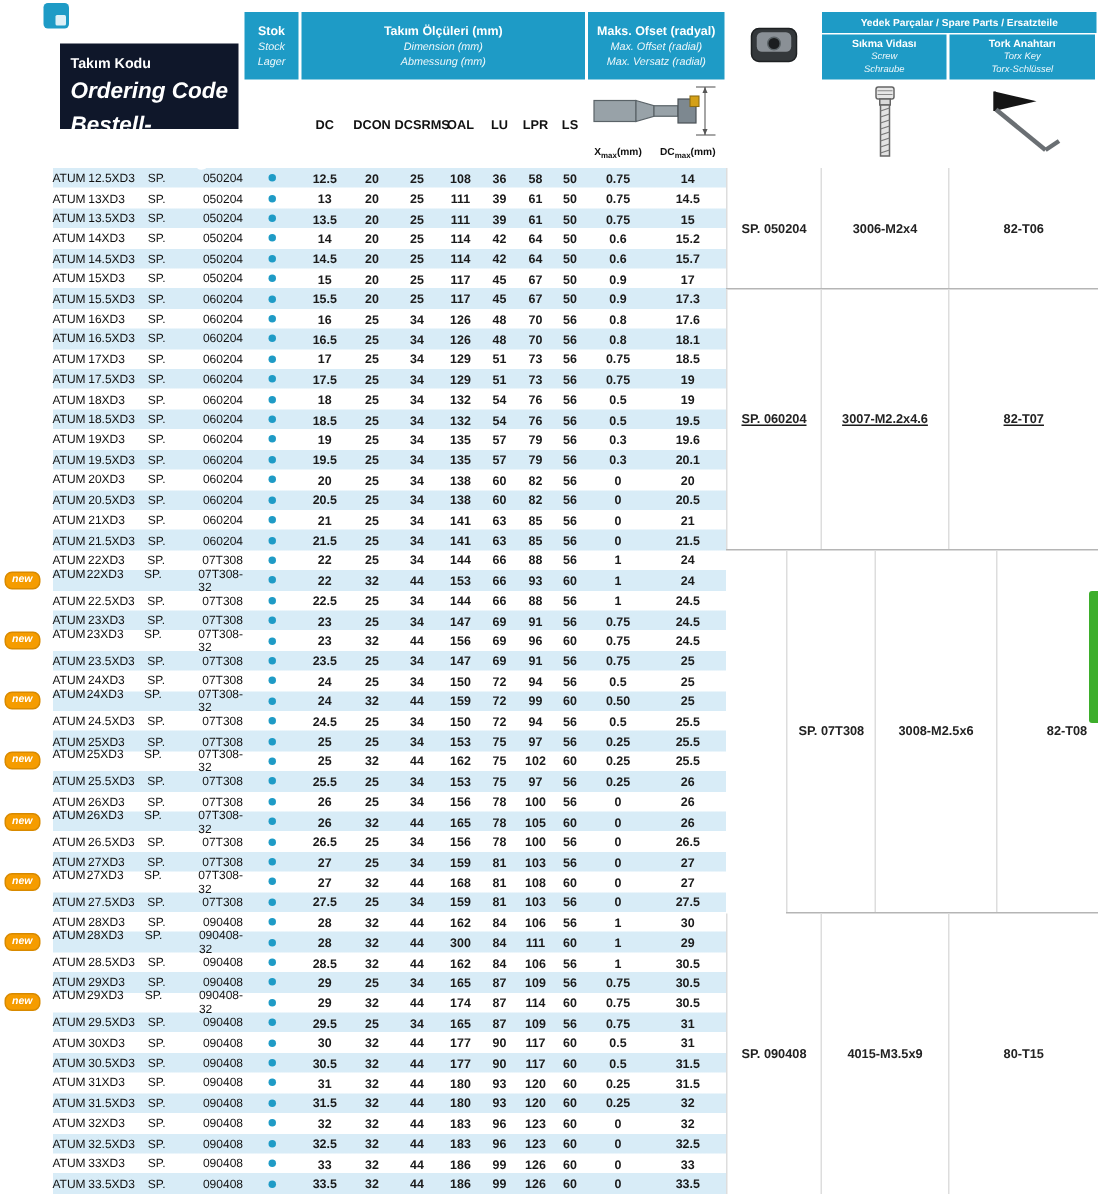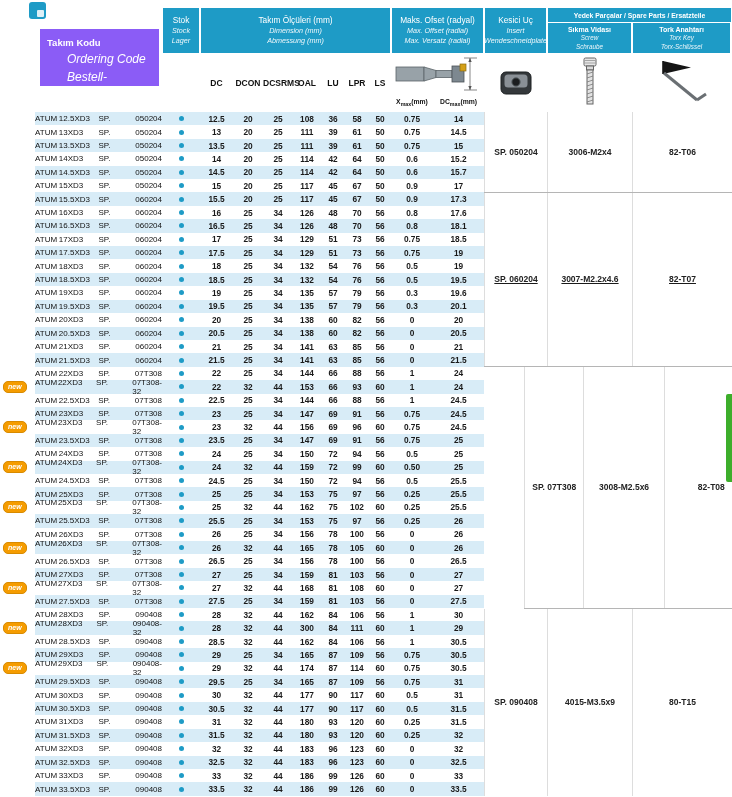--- a/index.html
+++ b/index.html
@@ -10,27 +10,27 @@
   }
   
   .hdr { display:flex; height:112px; }
   .hcol { position:relative; }
   .hdr-left { width:162px; }
   .corner-tab { position:absolute; left:29px; top:2px; width:17px; height:17px;
     background:#1e9bc6; border-radius:3px; }
   .ct-inner { position:absolute; right:2px; bottom:2px; width:7px; height:7px;
     background:#ffffff; opacity:.85; border-radius:1px; display:block; }
   .code-box { position:absolute; left:40px; top:29px; width:119px; height:57px;
-    background:#8b5cf6; color:#fff; padding:7px 0 0 7px; line-height:1.5; }
+    background:#0f172a; color:#fff; padding:7px 0 0 7px; line-height:1.5; }
   .cb1 { font-weight:bold; font-size:9.5px; }
-  .cb2 { font-weight:normal; font-style:italic; font-size:12px;margin-left:20px; }
+  .cb2 { font-weight:bold; font-style:italic; font-size:15px; }
   .bluebox { background:#1e9bc6; color:#fff; margin:8px 1px 0; height:45px;
     display:flex; flex-direction:column; justify-content:center; align-items:center;
     text-align:center; line-height:1.35; }
-  .bluebox .t1 { font-weight:normal; font-size:8.3px; white-space:nowrap; }
+  .bluebox .t1 { font-weight:bold; font-size:8.3px; white-space:nowrap; }
   .bluebox .t2 { font-style:italic; font-size:7.2px; opacity:.92; white-space:nowrap; }
   .col-stock { width:38px; }
   .col-dims { width:191px; }
   .dims-sub { display:flex; height:59px; align-items:center; }
   .dims-sub span { display:inline-block; text-align:center; font-weight:bold;
     font-size:8.5px; color:#111; }
   .col-offset { width:93px; }
   .offset-diagram { height:41px; display:flex; align-items:center; justify-content:center; }
   .offset-labels { display:flex; height:18px; align-items:center; font-size:6.8px;
     font-weight:bold; color:#111; }
@@ -142,25 +142,20 @@
           <line x1="70" y1="36" x2="83" y2="36" stroke="#555" stroke-width="0.7"></line>
         </svg>
       </div>
       <div class="offset-labels">
         <span class="xl"><span>X</span><sub>max</sub><span>(mm)</span></span>
         <span class="dl"><span>DC</span><sub>max</sub><span>(mm)</span></span>
       </div>
     </div>
 
     <div class="hcol col-insert">
-      <div class="bluebox">
-        <span class="t1">Kesici Uç</span>
-        <span class="t2">Insert</span>
-        <span class="t2">Wendeschneidplate</span>
-      </div>
       <div class="insert-icon-wrap">
         <svg width="34" height="26" viewBox="0 0 34 26">
           <rect x="2" y="2" width="30" height="22" rx="5" fill="#34383b" stroke="#1d2022"></rect>
           <rect x="5.5" y="4.5" width="23" height="13" rx="3.5" fill="#8a9096"></rect>
           <circle cx="17" cy="12" r="4.2" fill="#1b1d1f" stroke="#5c6468" stroke-width="1"></circle>
         </svg>
       </div>
     </div>
 
     <div class="hcol col-spare">

